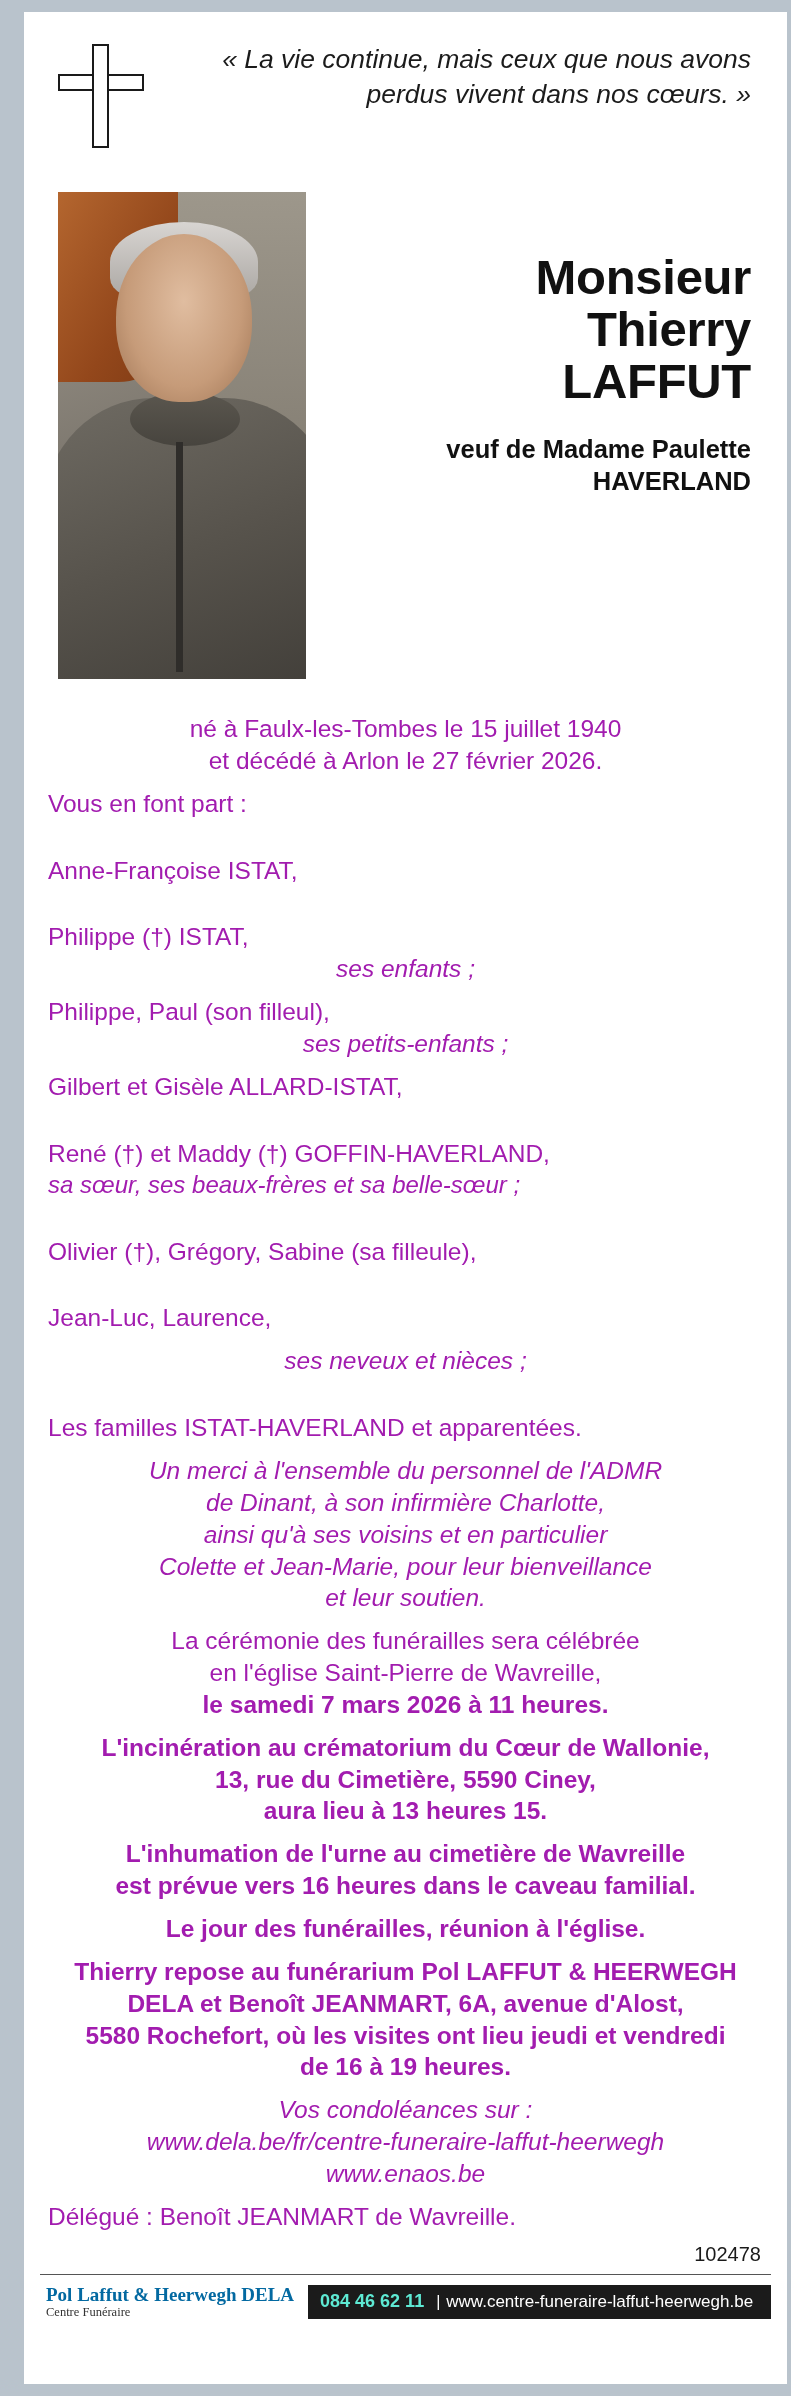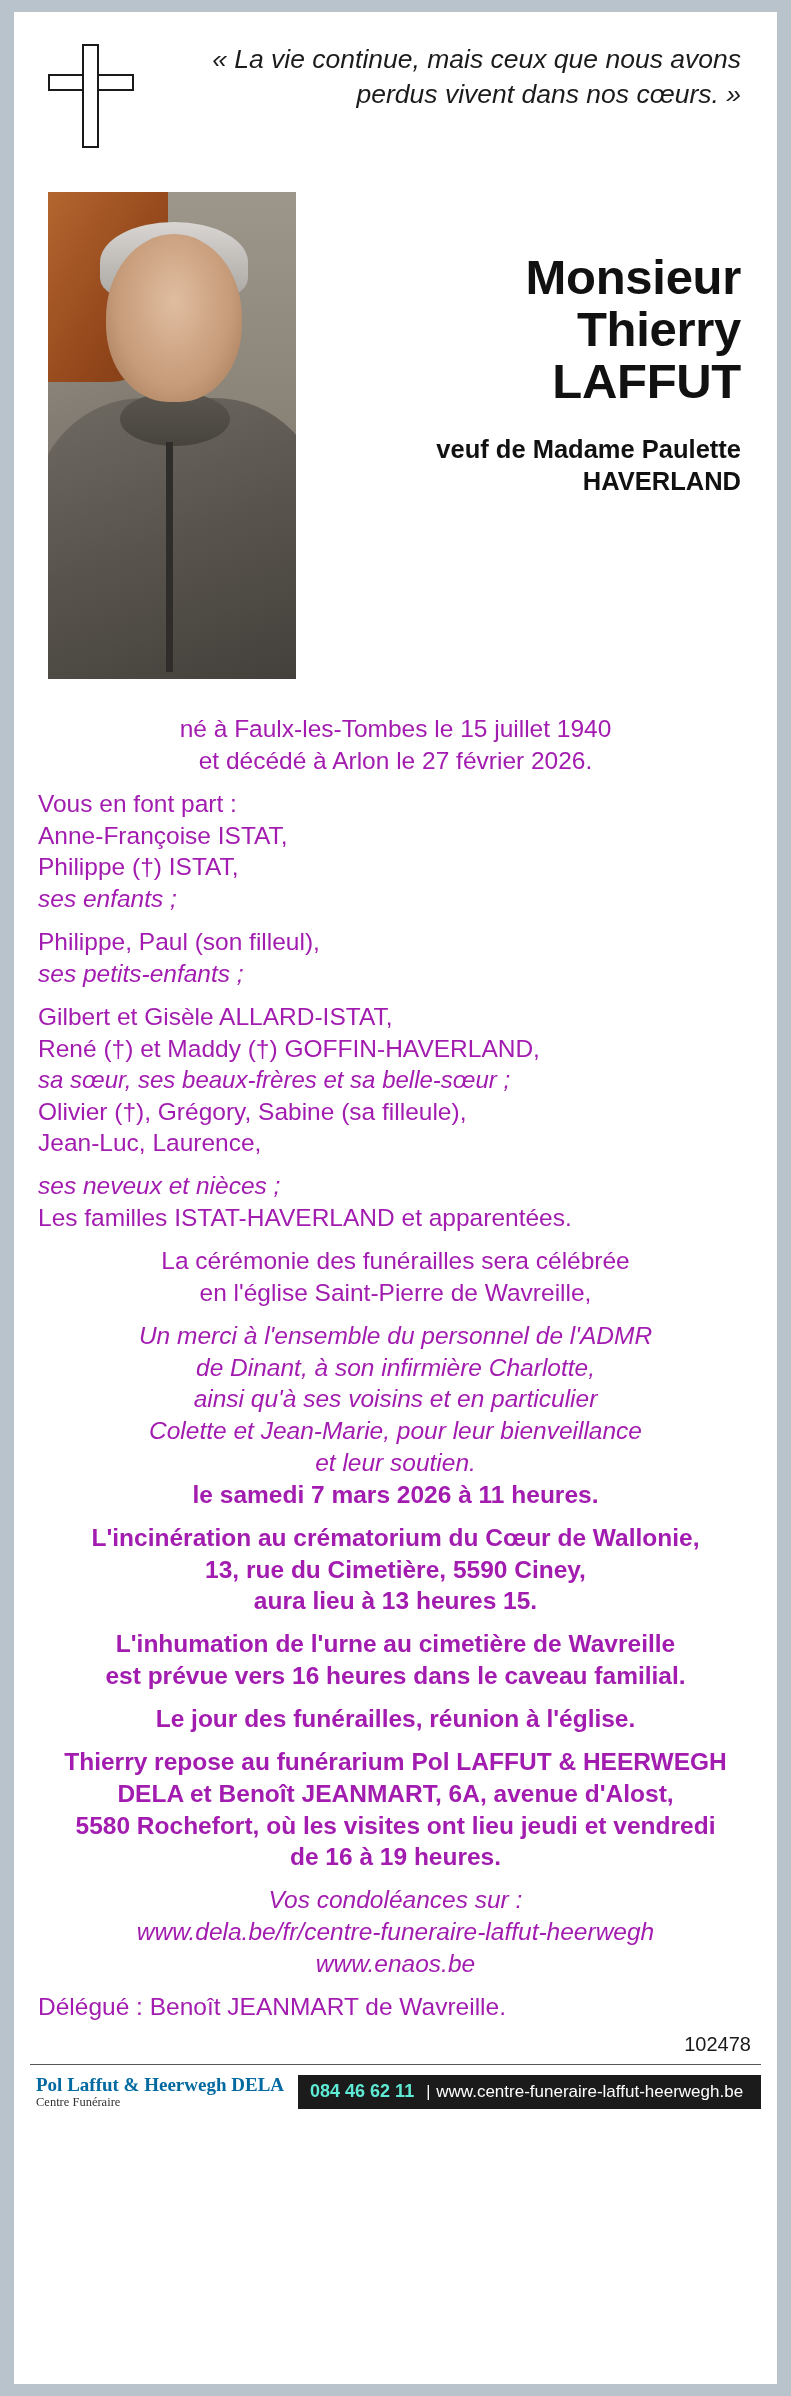--- a/index.html
+++ b/index.html
@@ -12,21 +12,21 @@
     height: 2396px;
     font-family: "Liberation Sans", sans-serif;
     overflow: hidden;
   }
   .page {
     position: relative;
     width: 705px;
     height: 2396px;
     background: #b9c3cc;
     box-sizing: border-box;
-    padding: 12px 14px 12px 14px;
+    padding: 12px 14px 12px 24px;
   }
   .card {
     position: relative;
     width: 763px;
     height: 2372px;
     background: #ffffff;
     box-sizing: border-box;
     padding: 0;
     overflow: hidden;
   }
@@ -179,29 +179,29 @@
     padding: 18px 24px 0 24px;
     box-sizing: border-box;
     color: #a21caf;
   }
   .ln {
     font-size: 24.5px;
     line-height: 1.30;
     white-space: pre-wrap;
   }
   .c { text-align: center; }
-  .l { text-align: left; }
+  .l { text-align: left; margin-top: 35px; }
   .it { font-style: italic; }
   .bd { font-weight: bold; }
   .sp-top { margin-top: 11px; }
   .sp-top-lg { margin-top: 16px; }
   .fam-line { font-size: 24.5px; line-height: 1.30; }
   .role {
     font-style: italic;
-    text-align: left;
+    text-align: center;
     font-size: 24.5px;
     line-height: 1.30;
   }
   .role-c {
     font-style: italic;
     text-align: left;
     font-size: 24px;
     line-height: 1.30;
   }
   .ref {
@@ -321,28 +321,28 @@
       <div class="fam-line l sp-top">Philippe, Paul (son filleul),</div>
       <div class="role">ses petits-enfants ;</div>
       <div class="fam-line l sp-top">Gilbert et Gisèle ALLARD-ISTAT,</div>
       <div class="fam-line l">René (†) et Maddy (†) GOFFIN-HAVERLAND,</div>
       <div class="role-c">sa sœur, ses beaux-frères et sa belle-sœur ;</div>
       <div class="fam-line l">Olivier (†), Grégory, Sabine (sa filleule),</div>
       <div class="fam-line l">Jean-Luc, Laurence,</div>
       <div class="role sp-top">ses neveux et nièces ;</div>
       <div class="fam-line l">Les familles ISTAT-HAVERLAND et apparentées.</div>
 
-      <div class="ln c sp-top">La cérémonie des funérailles sera célébrée
-en l'église Saint-Pierre de Wavreille,</div>
-
       <div class="ln c it sp-top">Un merci à l'ensemble du personnel de l'ADMR
 de Dinant, à son infirmière Charlotte,
 ainsi qu'à ses voisins et en particulier
 Colette et Jean-Marie, pour leur bienveillance
 et leur soutien.</div>
+
+      <div class="ln c sp-top">La cérémonie des funérailles sera célébrée
+en l'église Saint-Pierre de Wavreille,</div>
       <div class="ln c bd">le samedi 7 mars 2026 à 11 heures.</div>
 
       <div class="ln c bd sp-top">L'incinération au crématorium du Cœur de Wallonie,
 13, rue du Cimetière, 5590 Ciney,
 aura lieu à 13 heures 15.</div>
 
       <div class="ln c bd sp-top">L'inhumation de l'urne au cimetière de Wavreille
 est prévue vers 16 heures dans le caveau familial.</div>
 
       <div class="ln c bd sp-top">Le jour des funérailles, réunion à l'église.</div>

